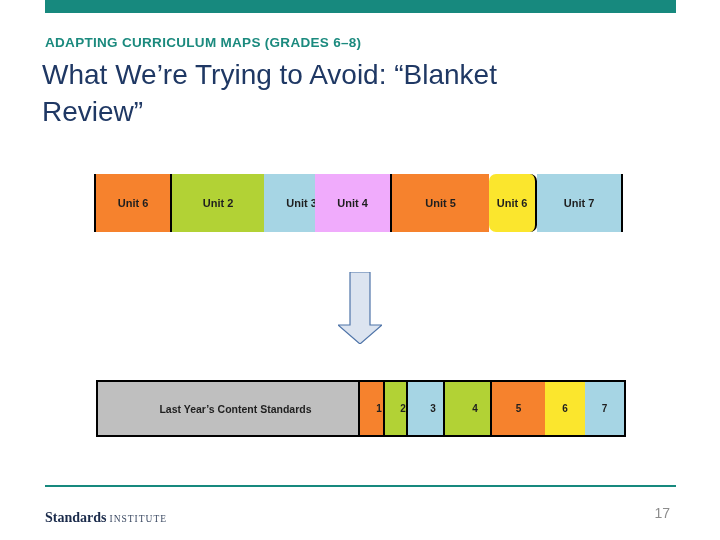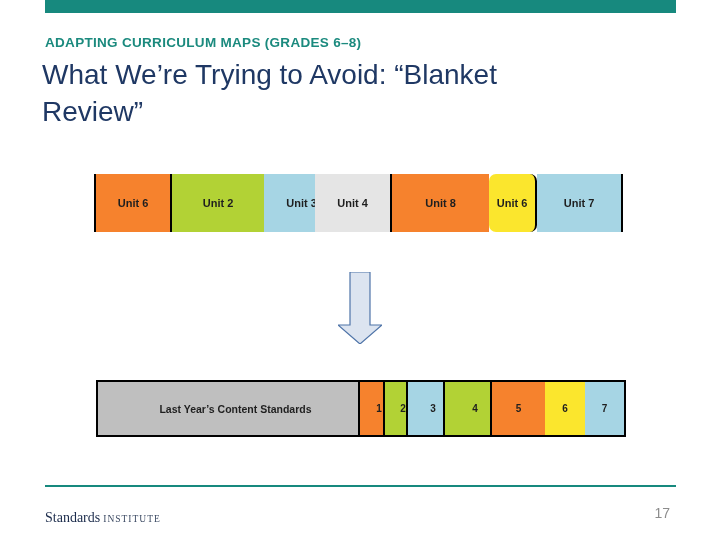--- a/index.html
+++ b/index.html
@@ -28,41 +28,41 @@
   #units-bar .seg:nth-child(4){border-right:2px solid #000;}
   #units-bar .seg:nth-child(6){border-right:2px solid #000;}
   #units-bar .seg:nth-child(7){border-right:2px solid #000;}
   #bottom-bar{left:96px;top:380px;width:530px;height:57px;border:2px solid #000;box-sizing:border-box;}
   #bottom-bar .seg{font-size:10px;}
   #bottom-bar .seg:nth-child(-n+5){border-right:2px solid #000;padding-left:15px;}
   #bottom-bar .seg:nth-child(1){font-size:10.5px;}
   .down-arrow{position:absolute;left:338px;top:272px;}
   .footer-line{position:absolute;left:45px;top:485px;width:631px;height:2px;background:#17897E;}
   .logo{position:absolute;left:45px;top:508px;font-family:"Liberation Serif",serif;}
-  .logo-primary{font-size:14px;font-weight:normal;color:#1B2B4B;}
+  .logo-primary{font-size:14px;font-weight:bold;color:#1B2B4B;}
   .logo-secondary{font-size:9.5px;letter-spacing:1px;color:#3C4A63;margin-left:3px;}
   .page-number{position:absolute;right:50px;top:505px;font-size:14px;color:#8C8C8C;}
 </style>
 </head>
 <body>
 
 <div class="slide">
 
   <div class="top-accent"></div>
 
   <div class="eyebrow">ADAPTING CURRICULUM MAPS (GRADES 6–8)</div>
 
   <h1 class="title">What We’re Trying to Avoid: “Blanket Review”</h1>
 
   <div class="bar" id="units-bar">
       <div class="seg" style="flex: 0 0 78px; background: rgb(246, 130, 45);">Unit 6</div>
       <div class="seg" style="flex: 0 0 92px; background: rgb(178, 210, 53);">Unit 2</div>
       <div class="seg" style="flex: 0 0 51px; background: rgb(166, 213, 228); padding-left: 24px;">Unit 3</div>
-      <div class="seg" style="flex: 0 0 77px; background: #e5e5e5;">Unit 4</div>
-      <div class="seg" style="flex: 0 0 97px; background: rgb(246, 130, 45);">Unit 8</div>
+      <div class="seg" style="flex: 0 0 77px; background: #f0abfc;">Unit 4</div>
+      <div class="seg" style="flex: 0 0 97px; background: rgb(246, 130, 45);">Unit 5</div>
       <div class="seg" style="flex: 0 0 48px; background: rgb(251, 230, 45); border-radius: 7px;">Unit 6</div>
       <div class="seg" style="flex: 0 0 86px; background: rgb(166, 213, 228);">Unit 7</div>
     </div>
 
   <svg class="down-arrow" width="44" height="72" viewBox="0 0 44 72">
     <polygon points="12,0 32,0 32,53 44,53 22,72 0,53 12,53" fill="#DCE4F0" stroke="#4F74A8" stroke-width="1.2" stroke-linejoin="miter"></polygon>
   </svg>
 
   <div class="bar" id="bottom-bar">
       <div class="seg" style="flex: 0 0 262px; background: rgb(191, 191, 191);">Last Year’s Content Standards</div>

